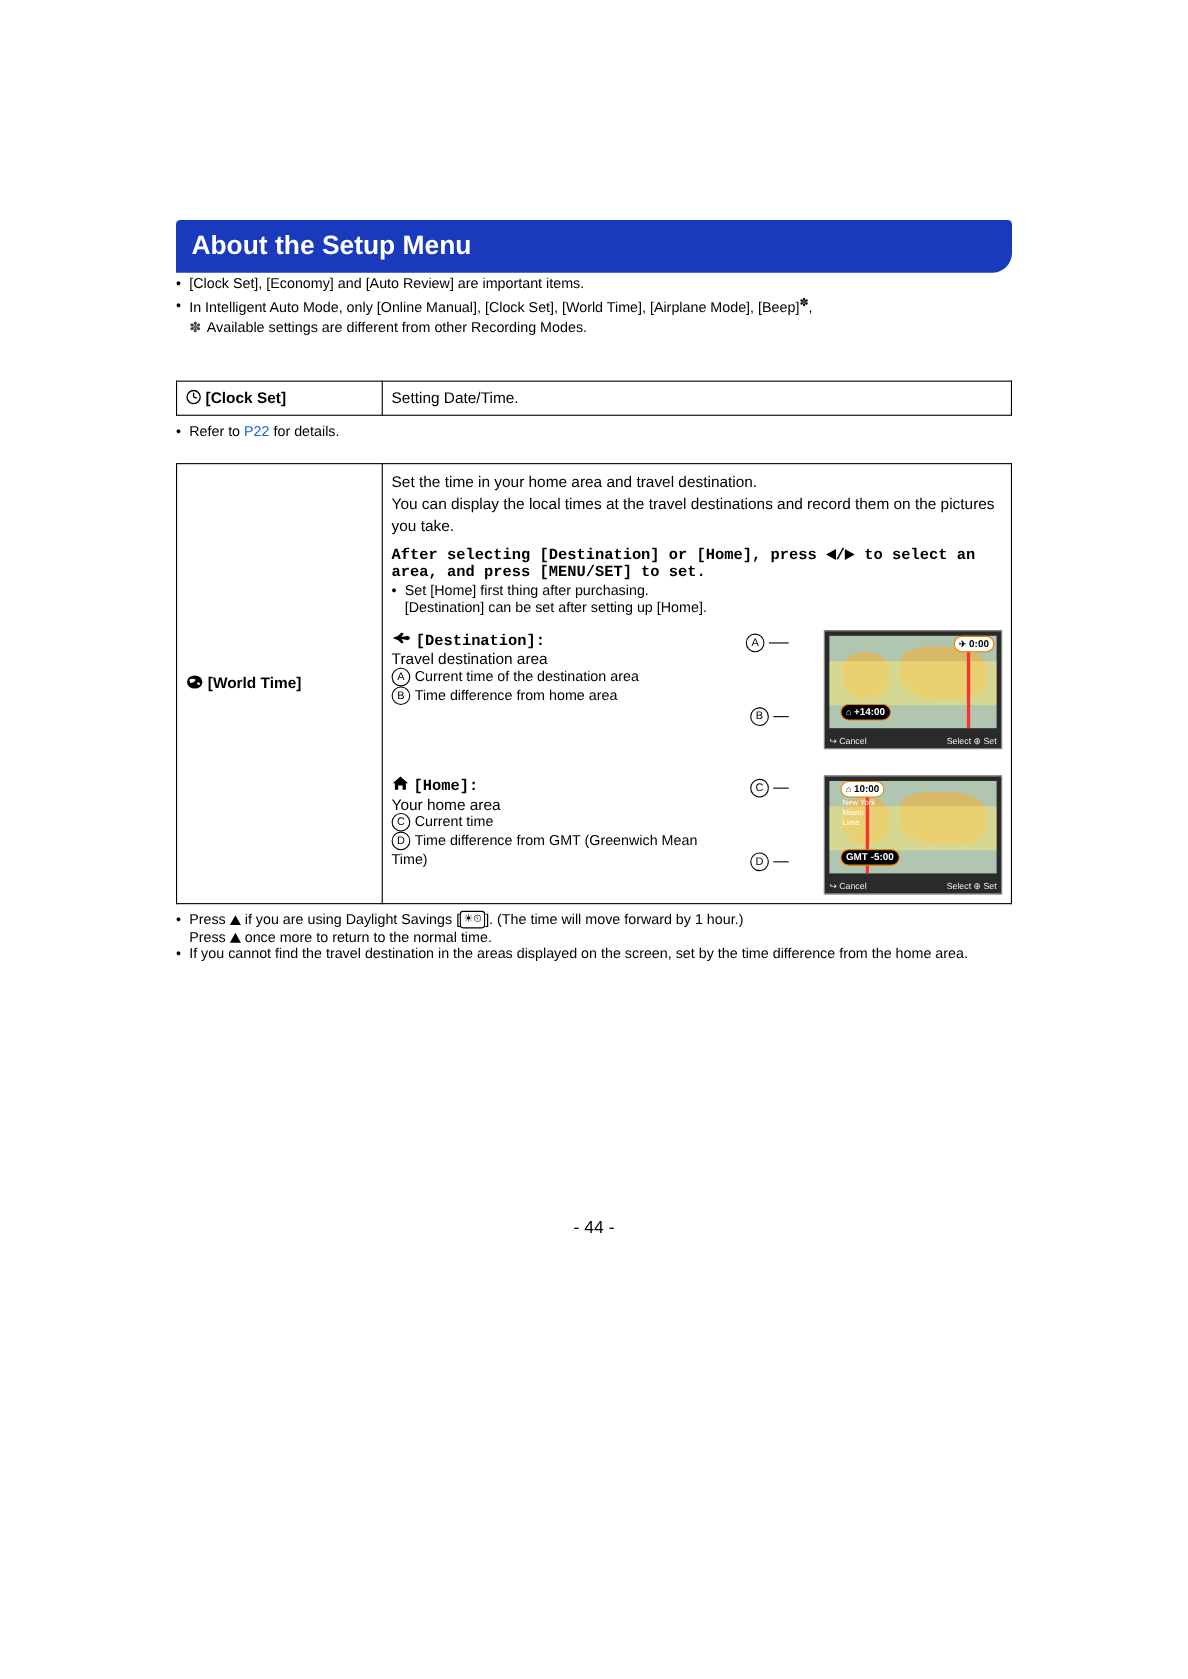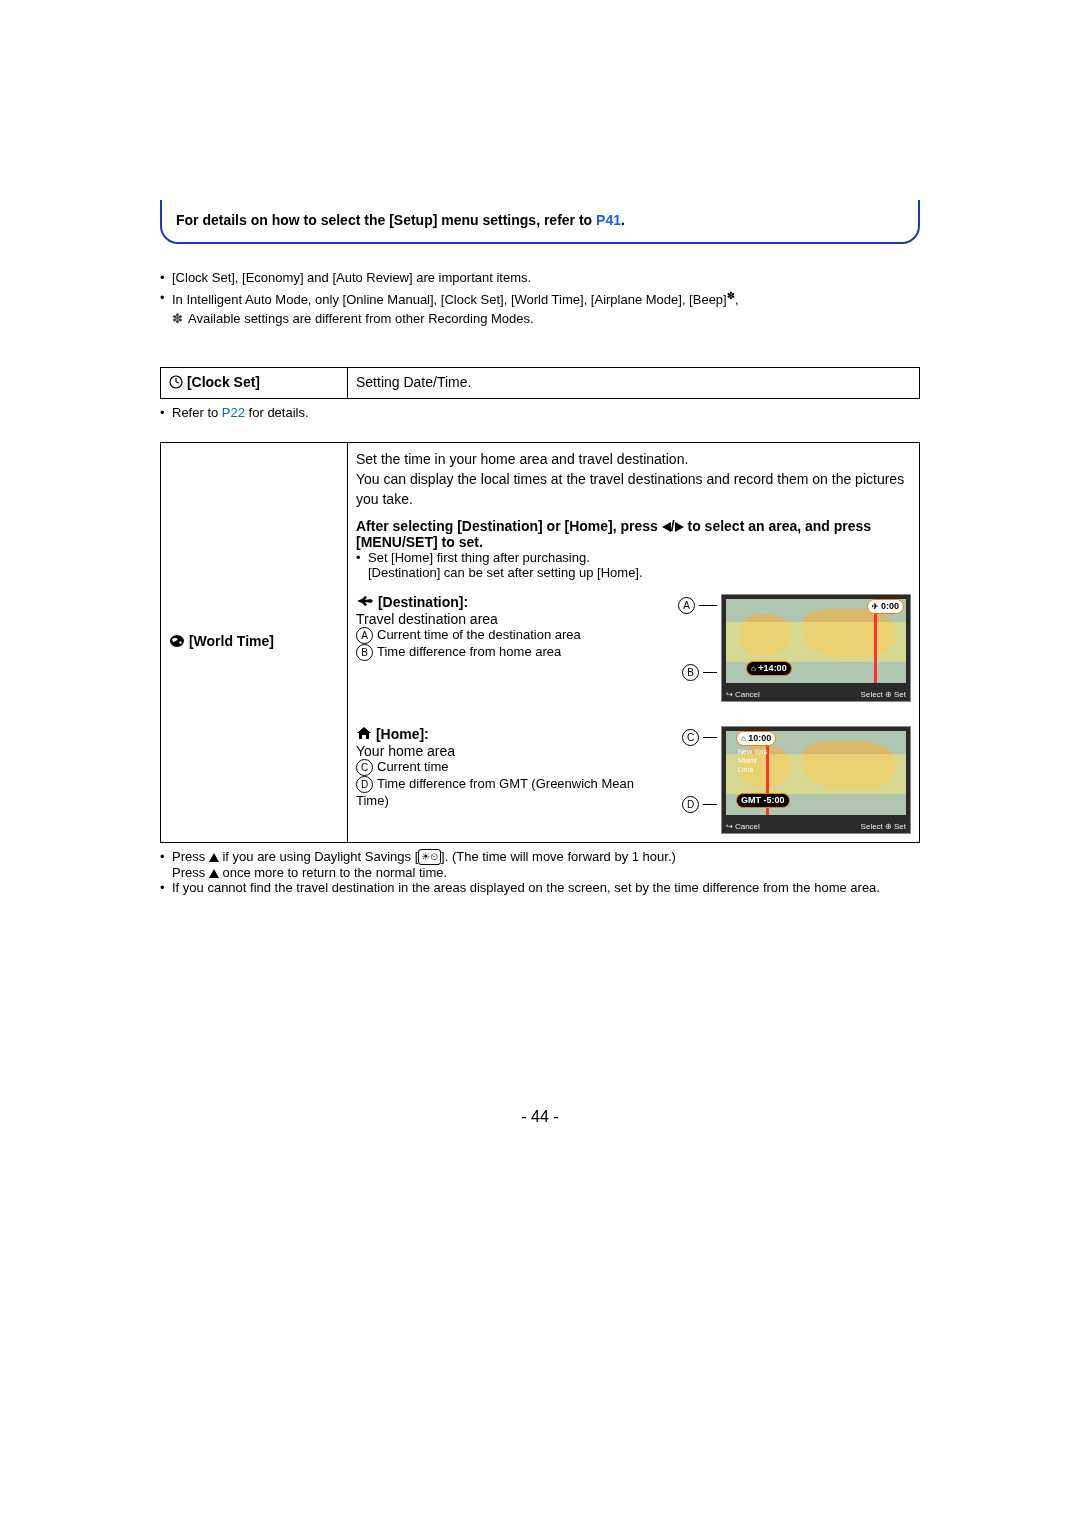--- a/index.html
+++ b/index.html
@@ -72,21 +72,21 @@
     white-space: nowrap;
   }
   .note {
     font-size: 13px;
     margin-bottom: 22px;
   }
   .note .row { display:flex; }
   .note .dot { width:12px; flex-shrink:0; }
   .wt-wrap { position: relative; }
   .wt-desc { margin-bottom: 8px; line-height:1.45; }
-  .wt-bold { font-weight: bold; }
+  .wt-bold { font-weight: bold; font-family: Liberation Mono, monospace; }
   .wt-sub { font-size: 13px; }
   .wt-sub .row { display:flex; }
   .wt-sub .dot { width:12px; flex-shrink:0; }
   .wt-sub .indent { padding-left:12px; }
   .wt-section { margin-top: 14px; position: relative; }
   .wt-section-left { width: 300px; }
   .circ {
     display: inline-block;
     width: 15px; height: 15px;
     border: 1px solid #000;
@@ -129,21 +129,21 @@
   .triangle-right {
     display:inline-block; width:0;height:0;
     border-top:5px solid transparent;
     border-bottom:5px solid transparent;
     border-left:9px solid #000;
     vertical-align:middle;
   }
   .ill {
     position: absolute;
     right: 0;
-    width: 190px;
+    width: 162px;
     border: 1px solid #888;
     background: #2a2a2a;
     box-sizing: border-box;
     font-size: 9px;
     color: #fff;
   }
   .ill-a { top: 0; height: 108px; }
   .map {
     position:absolute;
     left:4px; right:4px; top:4px; bottom:18px;
@@ -190,23 +190,21 @@
     text-align:center;
     font-size:16px;
     color:#000;
   }
 </style>
 </head>
 <body>
 
 <div class="page">
 
-  <div class="subtitle-box">
-    <span>For details on how to select the [Setup] menu settings, refer to </span><span class="link">P41</span><span>.</span>
-  </div>
+  <div class="title-block">About the Setup Menu</div>
 
   <div class="bullets">
     <div class="row">
         <span class="dot">•</span>
         <span>[Clock Set], [Economy] and [Auto Review] are important items.</span>
       </div>
     <div class="row">
         <span class="dot">•</span>
         <span><span>In Intelligent Auto Mode, only [Online Manual], [Clock Set], [World Time], [Airplane Mode], [Beep]</span><sup style="font-size:10px;">✽</sup><span>,</span></span>
       </div>
@@ -293,21 +291,21 @@
             </div>
 
             <div class="ill ill-a">
               <div class="map">
                 <div class="land1"></div>
                     <div class="land2"></div>
                     <div class="band"></div>
                 <div class="sel" style="left:82%;"></div>
               </div>
               <div class="pill" style="top:4px; right:6px;"><span style="font-size:8px;">✈</span> <span>0:00</span></div>
-              <div class="pill pill-dark" style="top:66px; left:24px;"><span style="font-size:8px;">⌂</span> <span>+14:00</span></div>
+              <div class="pill pill-dark" style="top:66px; left:14px;"><span style="font-size:8px;">⌂</span> <span>+14:00</span></div>
               <div class="ill-footer">
                 <span><span class="ret">↩</span> <span>Cancel</span></span>
                 <span><span>Select</span> ⊕ <span>Set</span></span>
               </div>
             </div>
             <div class="callout" style="top:3px; right:194px;">
                   <span class="circ">A</span>
                   <span class="line" style="width:18px;"></span>
                 </div>
             <div class="callout" style="top:70px; right:194px;">

